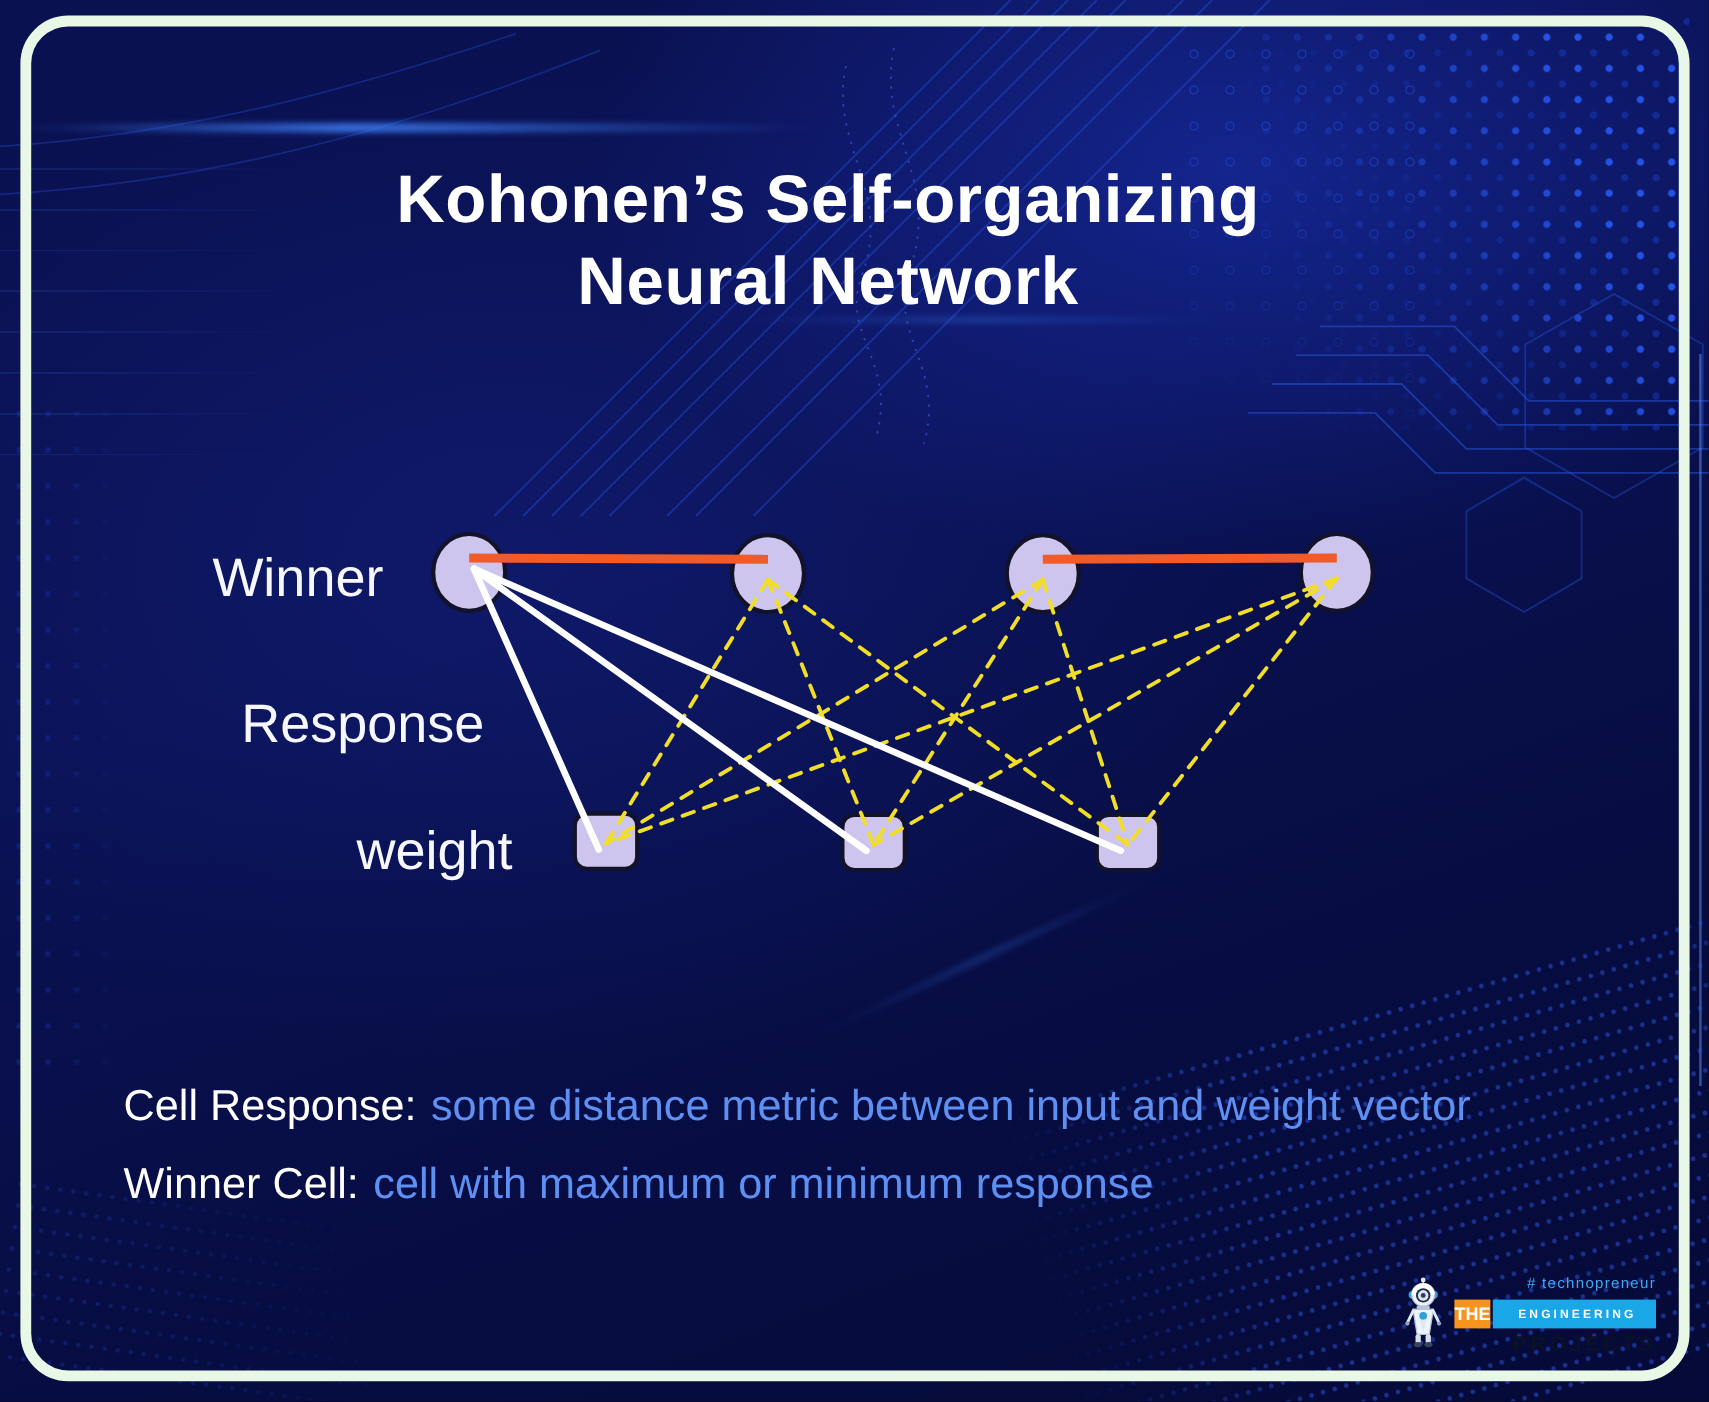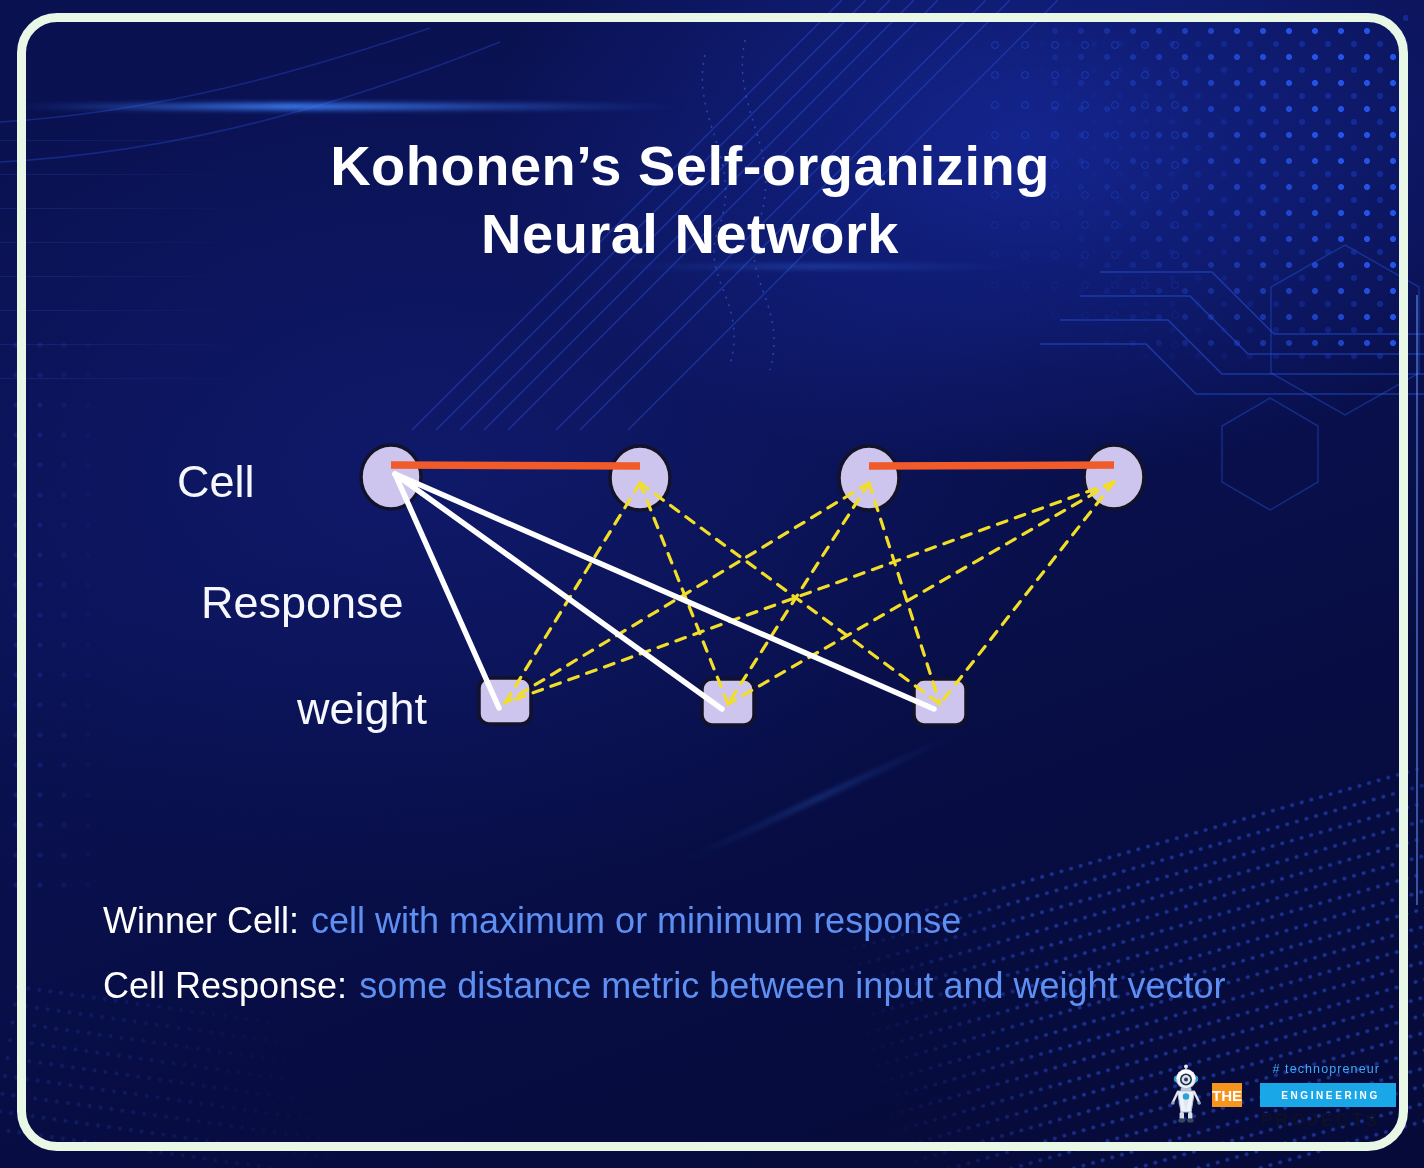--- a/index.html
+++ b/index.html
@@ -84,21 +84,21 @@
 
   .network-svg{position:absolute;inset:0;z-index:2;pointer-events:none;}
 
   .notes{position:absolute;left:103px;top:903px;z-index:3;font-size:36px;line-height:1.0;}
   .note-line{margin-bottom:29px;white-space:nowrap;}
   .note-label{color:#ffffff;margin-right:12px;}
   .note-text{color:#5e8ff2;}
 
   .logo{position:absolute;left:1168px;top:1062px;width:214px;height:66px;z-index:5;}
   .tagline{position:absolute;right:2px;top:0;font-size:12.5px;letter-spacing:1.1px;color:#3fa9f5;}
-  .brand-row{position:absolute;left:44px;top:21px;display:flex;gap:18px;}
+  .brand-row{position:absolute;left:44px;top:21px;display:flex;gap:2px;}
   .brand-the{width:30px;height:24px;background:#f7941e;color:#fff;font-weight:bold;font-size:15px;
     display:flex;align-items:center;justify-content:center;}
   .brand-eng{width:136px;height:24px;background:#1aa7e8;color:#fff;font-weight:bold;font-size:10px;
     letter-spacing:2.6px;display:flex;align-items:center;justify-content:center;padding-left:5px;box-sizing:border-box;}
   .brand-projects{position:absolute;right:2px;top:48px;font-size:18px;font-weight:bold;
     letter-spacing:2.8px;color:#0d1126;}
   .robot{position:absolute;left:0;top:2px;}
 </style>
 </head>
 <body>
@@ -169,30 +169,30 @@
       <line x1="869" y1="483" x2="505" y2="703" stroke="#f2de27" stroke-width="3.2" stroke-dasharray="10 9" stroke-linecap="round"></line>
       <line x1="869" y1="483" x2="728" y2="704" stroke="#f2de27" stroke-width="3.2" stroke-dasharray="10 9" stroke-linecap="round"></line>
       <line x1="869" y1="483" x2="940" y2="704" stroke="#f2de27" stroke-width="3.2" stroke-dasharray="10 9" stroke-linecap="round"></line>
       <line x1="1114" y1="482" x2="505" y2="703" stroke="#f2de27" stroke-width="3.2" stroke-dasharray="10 9" stroke-linecap="round"></line>
       <line x1="1114" y1="482" x2="728" y2="704" stroke="#f2de27" stroke-width="3.2" stroke-dasharray="10 9" stroke-linecap="round"></line>
       <line x1="1114" y1="482" x2="940" y2="704" stroke="#f2de27" stroke-width="3.2" stroke-dasharray="10 9" stroke-linecap="round"></line>
       <line x1="395" y1="474" x2="499" y2="708" stroke="#ffffff" stroke-width="5.5" stroke-linecap="round"></line>
       <line x1="395" y1="474" x2="722" y2="709" stroke="#ffffff" stroke-width="5.5" stroke-linecap="round"></line>
       <line x1="395" y1="474" x2="934" y2="709" stroke="#ffffff" stroke-width="5.5" stroke-linecap="round"></line>
     </svg>
-  <div class="net-label cells">Cell</div>
+  <div class="net-label cells">Winner</div>
   <div class="net-label weights">Response</div>
   <div class="net-label input">weight</div>
 
   <div class="notes">
     <div class="note-line">
-      <span class="note-label">Winner Cell:</span><span class="note-text">cell with maximum or minimum response</span>
+      <span class="note-label">Cell Response:</span><span class="note-text">some distance metric between input and weight vector</span>
     </div>
     <div class="note-line">
-      <span class="note-label">Cell Response:</span><span class="note-text">some distance metric between input and weight vector</span>
+      <span class="note-label">Winner Cell:</span><span class="note-text">cell with maximum or minimum response</span>
     </div>
   </div>
 
   <div class="logo">
     <svg class="robot" width="36" height="60" viewBox="0 0 36 60">
       <line x1="18" y1="2.5" x2="18" y2="7" stroke="#cfd8e8" stroke-width="1.4"></line>
       <circle cx="18" cy="2.6" r="2" fill="#dfe7f2"></circle>
       <circle cx="9.2" cy="15" r="3.4" fill="#2e9fd8"></circle>
       <circle cx="26.8" cy="15" r="3.4" fill="#2e9fd8"></circle>
       <circle cx="18" cy="15" r="9.6" fill="#eef2f9" stroke="#a9b9cf" stroke-width="1"></circle>

